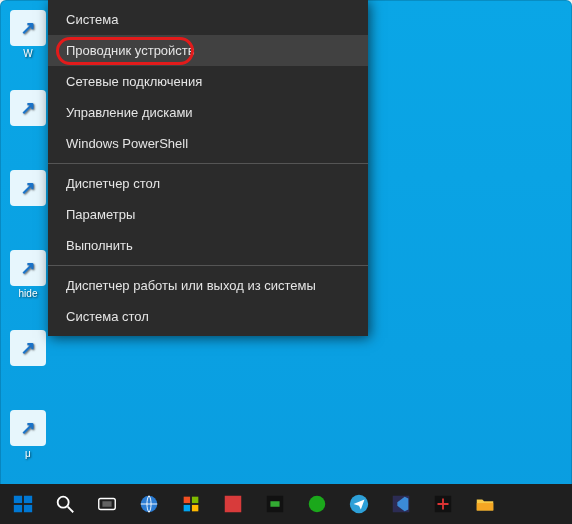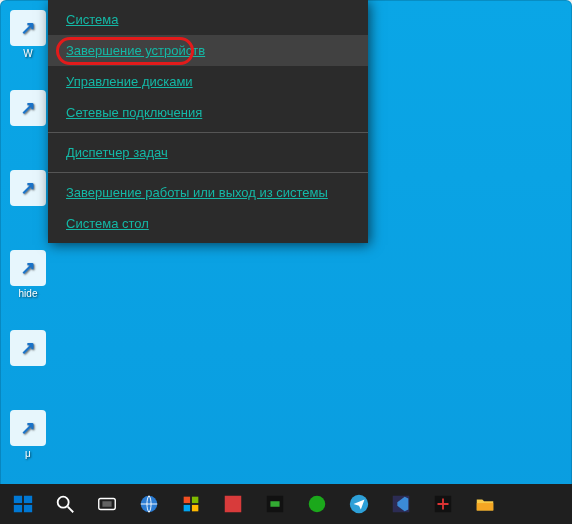--- a/index.html
+++ b/index.html
@@ -56,25 +56,24 @@
       color: #1a73c9;
       font-size: 18px;
       font-weight: bold;
     }
     .context-menu {
       position: absolute;
       left: 48px;
       top: 0;
       width: 320px;
       background: #2b2b2b;
-      color: #14b8a6;
+      color: #e5e5e5;
       box-shadow: 2px 2px 12px rgba(0,0,0,0.6);
       padding: 4px 0;
       z-index: 10;
-      text-decoration: underline;
     }
     .menu-item {
       padding: 8px 18px;
       font-size: 13px;
       cursor: default;
       white-space: nowrap;
     }
     .menu-item.hover {
       background: #414141;
     }
@@ -153,31 +152,34 @@
       <div class="icon-square">↗</div>
     </div>
     <div class="desktop-icon">
       <div class="icon-square">↗</div>
       <span>μ</span>
     </div>
   </div>
 
   <div class="context-menu">
     <div class="menu-item">Система</div>
-    <div class="menu-item hover">Завершение устройств</div>
+    <div class="menu-item hover">Проводник устройств</div>
+    <div class="menu-item">Сетевые подключения</div>
     <div class="menu-item">Управление дисками</div>
-    <div class="menu-item">Сетевые подключения</div>
+    <div class="menu-item">Windows PowerShell</div>
 
     <div class="menu-divider"></div>
 
-    <div class="menu-item">Диспетчер задач</div>
+    <div class="menu-item">Диспетчер стол</div>
+    <div class="menu-item">Параметры</div>
+    <div class="menu-item">Выполнить</div>
 
     <div class="menu-divider"></div>
 
-    <div class="menu-item">Завершение работы или выход из системы</div>
+    <div class="menu-item">Диспетчер работы или выход из системы</div>
     <div class="menu-item">Система стол</div>
   </div>
 
   <div class="highlight-ring" style="left:56px; top:37px; width:138px; height:28px;"></div>
 
   <div class="taskbar">
     <div class="task-btn">
       <svg class="task-icon-box" viewBox="0 0 24 24">
         <rect x="2" y="3" width="9" height="8" fill="#0078d4"></rect>
         <rect x="13" y="3" width="9" height="8" fill="#0078d4"></rect>

